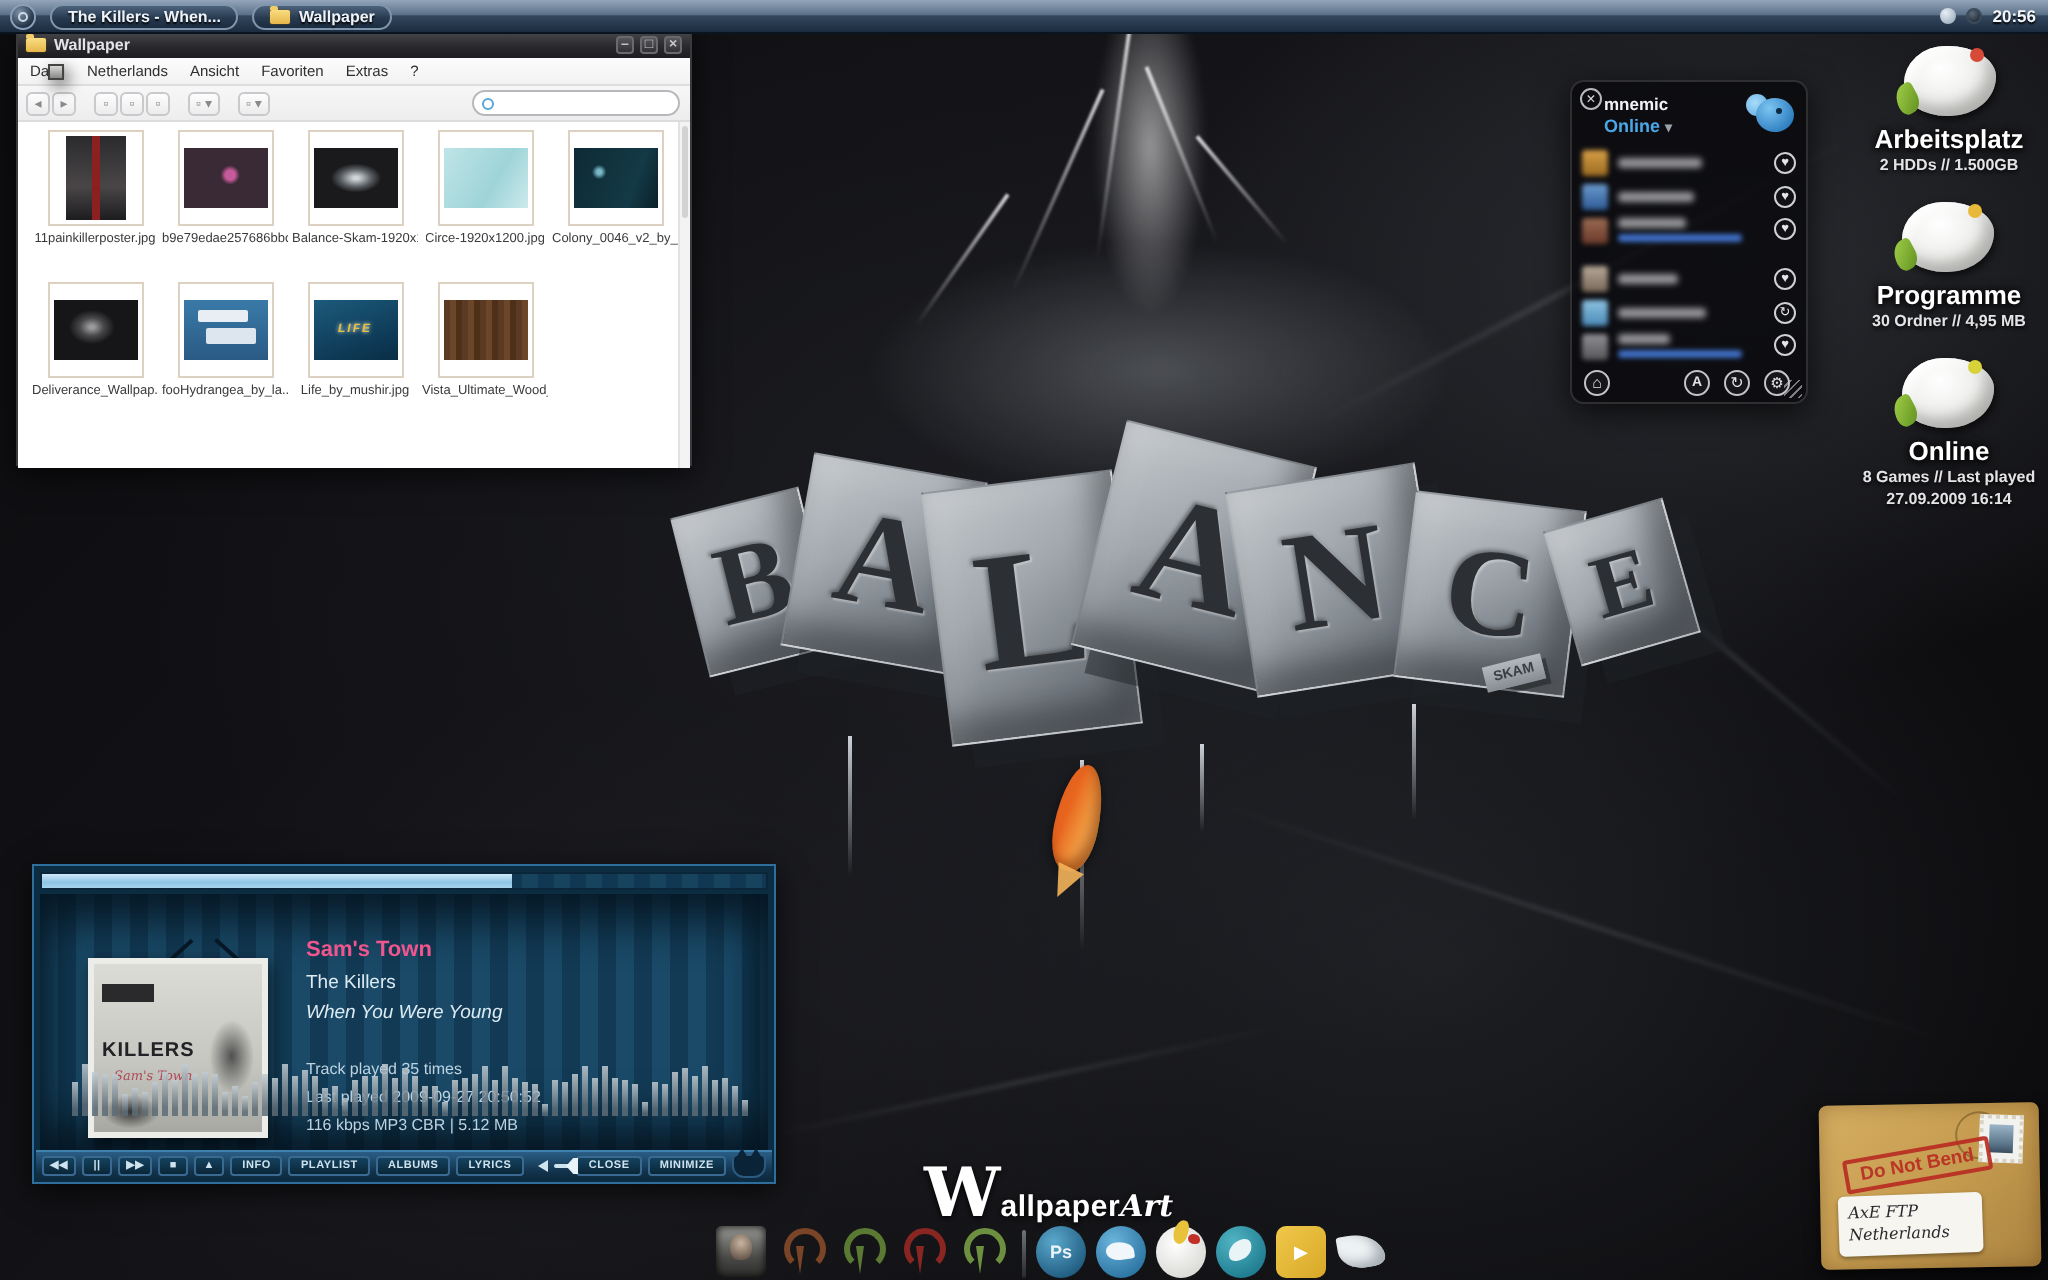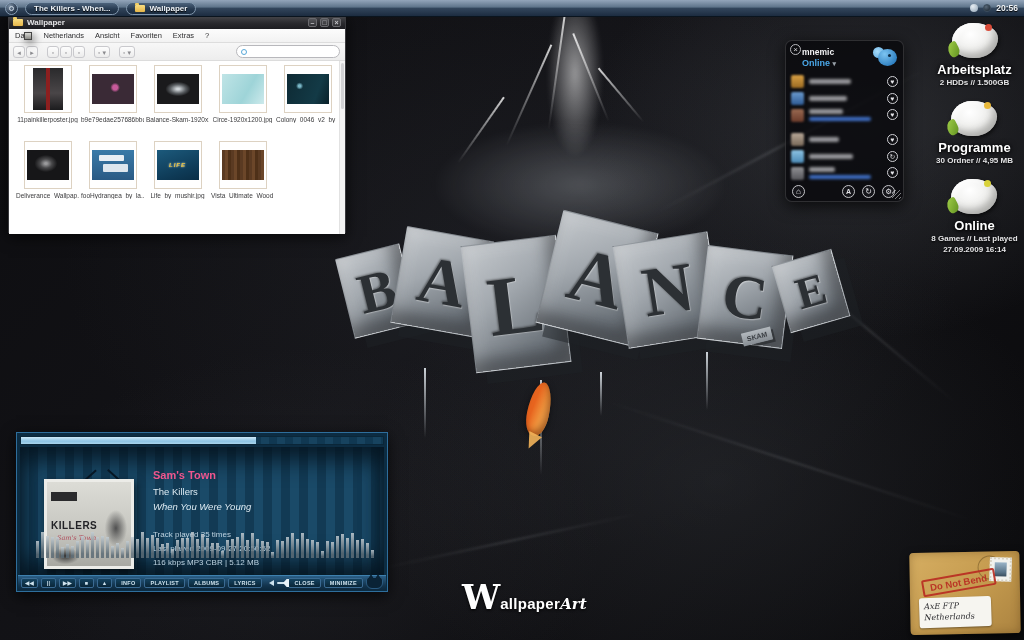--- a/index.html
+++ b/index.html
@@ -668,20 +668,38 @@
       </span>
     </div>
   </div>
 
   <div class="wp-logo">
     <span class="logo-w">W</span>
       <span class="logo-rest">allpaper</span>
       <span class="logo-art">Art</span>
   </div>
 
+  <div class="dock">
+    <span class="dk dk-portrait"></span>
+    <span class="dk dk-quake q-brown"></span>
+    <span class="dk dk-quake q-green"></span>
+    <span class="dk dk-quake q-red"></span>
+    <span class="dk dk-quake q-green2"></span>
+    <span class="dk-sep"></span>
+    <span class="dk dk-round dk-ps">
+        <span>Ps</span>
+      </span>
+    <span class="dk dk-round dk-bird"></span>
+    <span class="dk dk-round dk-cup"></span>
+    <span class="dk dk-round dk-teal"></span>
+    <span class="dk dk-media">
+        <span>▶</span>
+      </span>
+    <span class="dk dk-swoosh"></span>
+  </div>
 
   <div class="envelope">
     <span class="env-ring"></span>
     <span class="env-post">
         <i></i>
       </span>
     <span class="env-stamp">Do Not Bend</span>
     <span class="env-label">
       <div>AxE FTP</div>
       <div>Netherlands</div>

